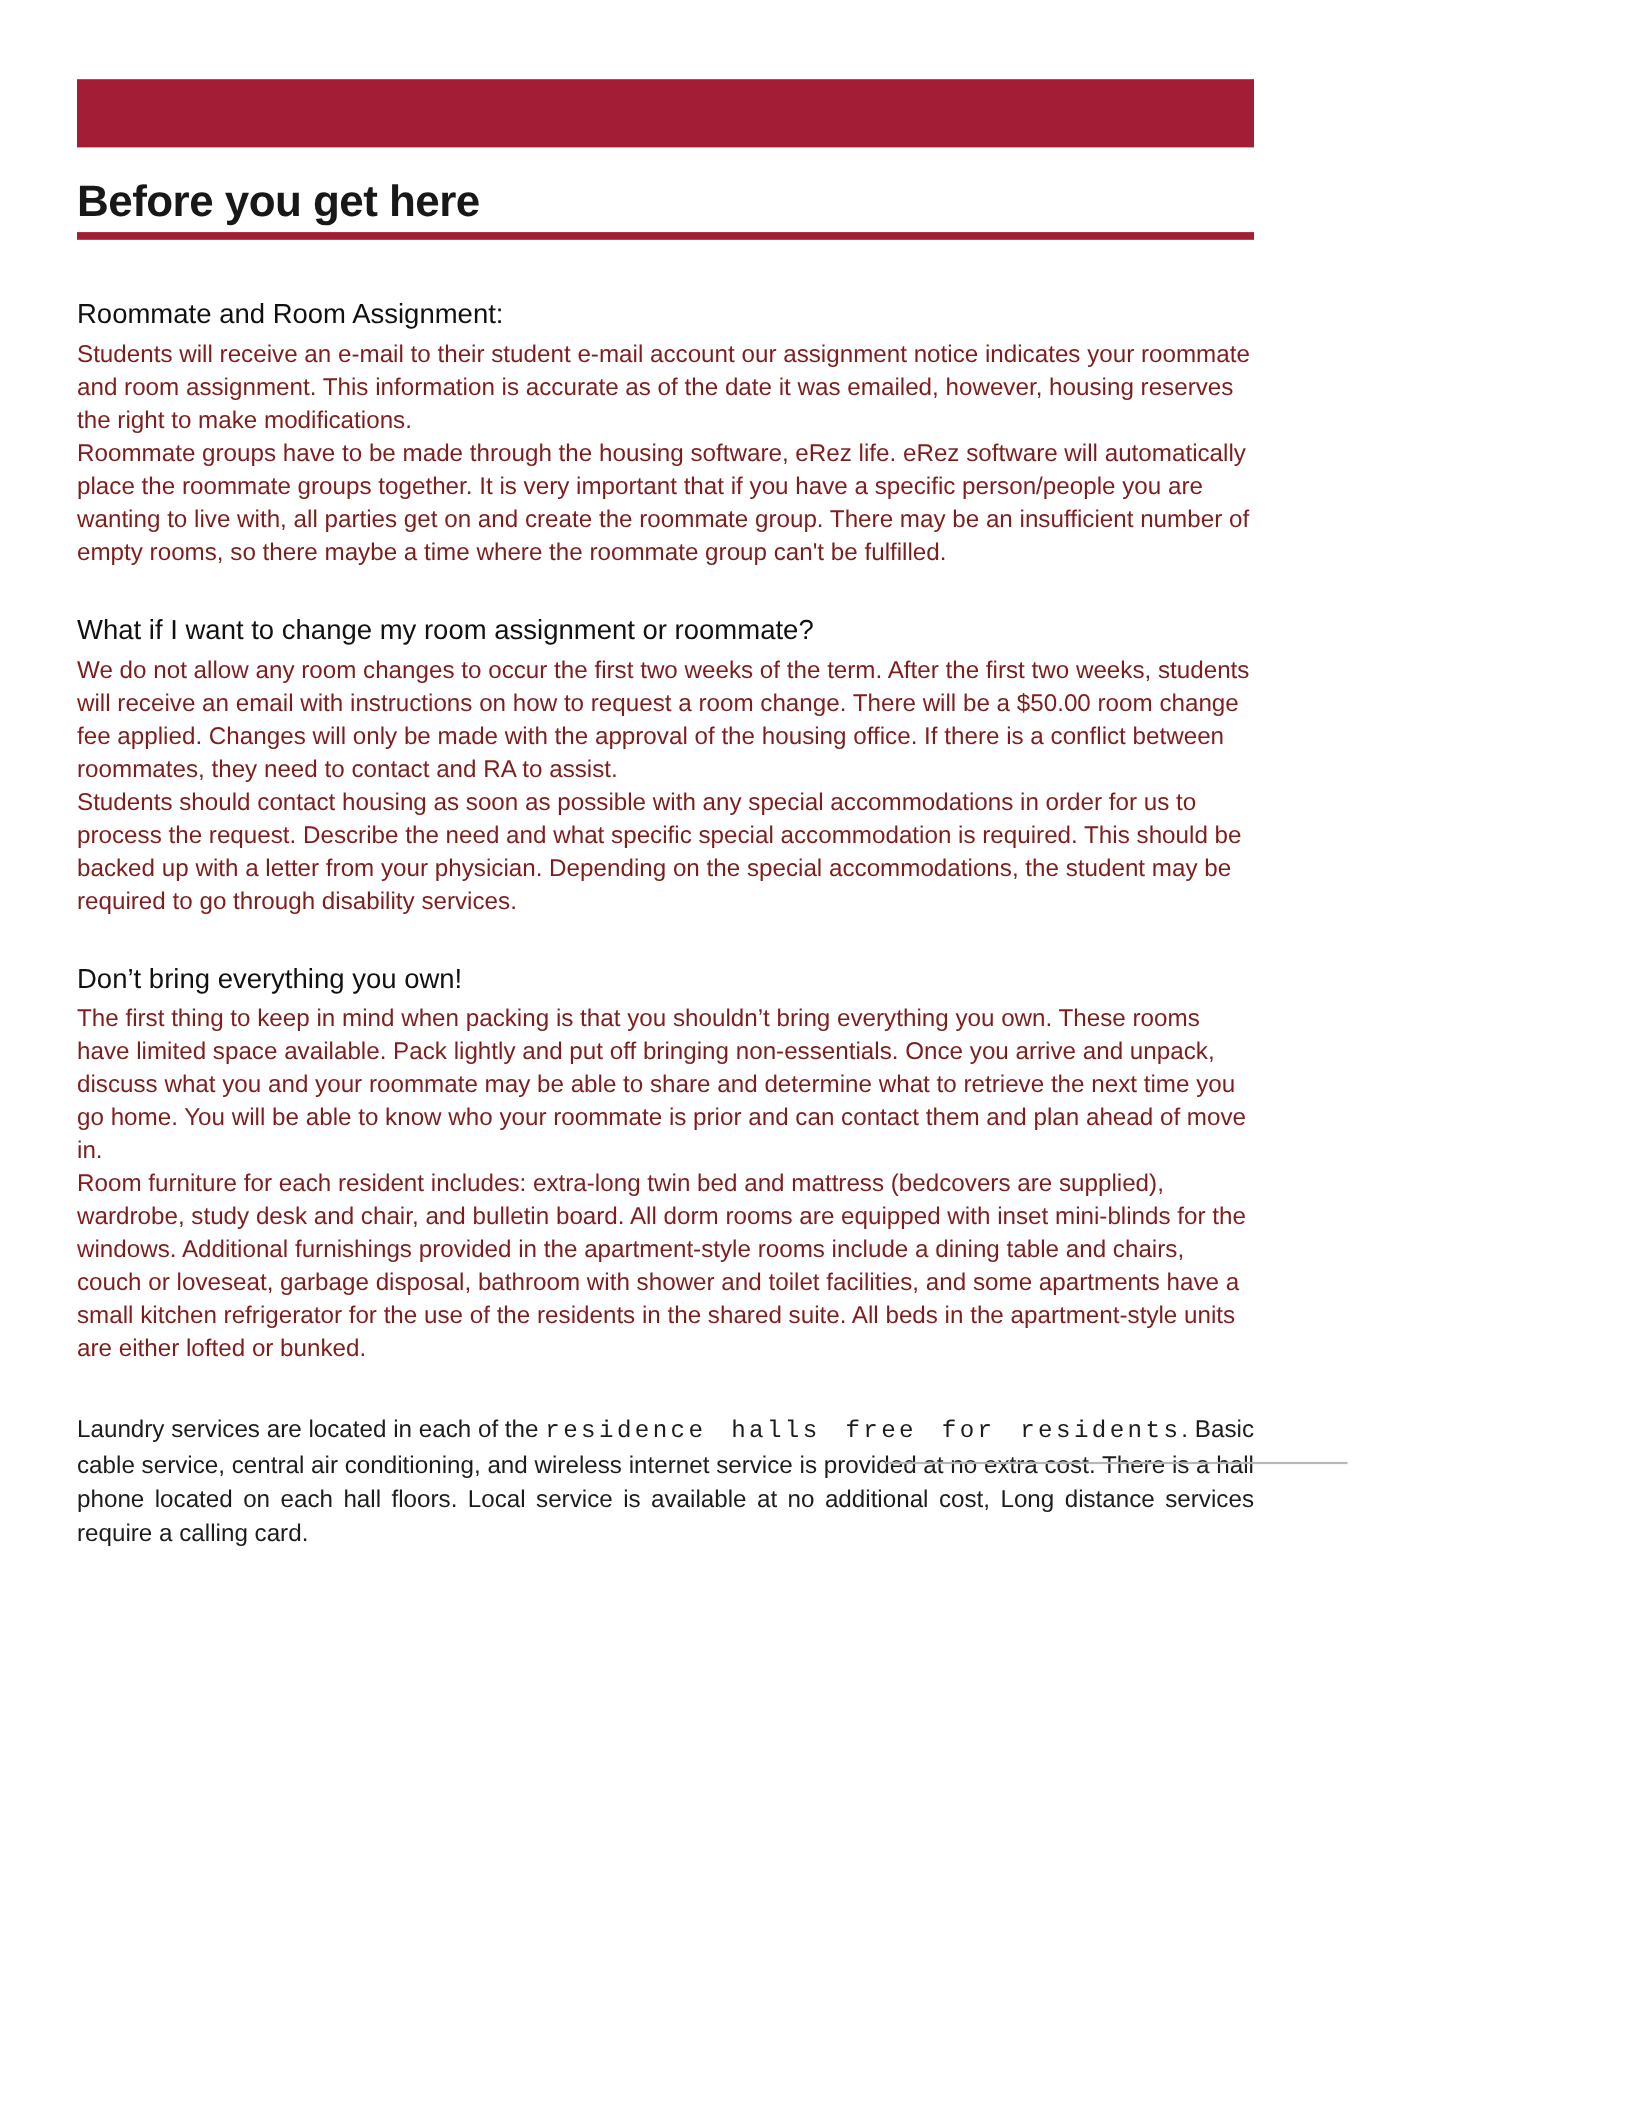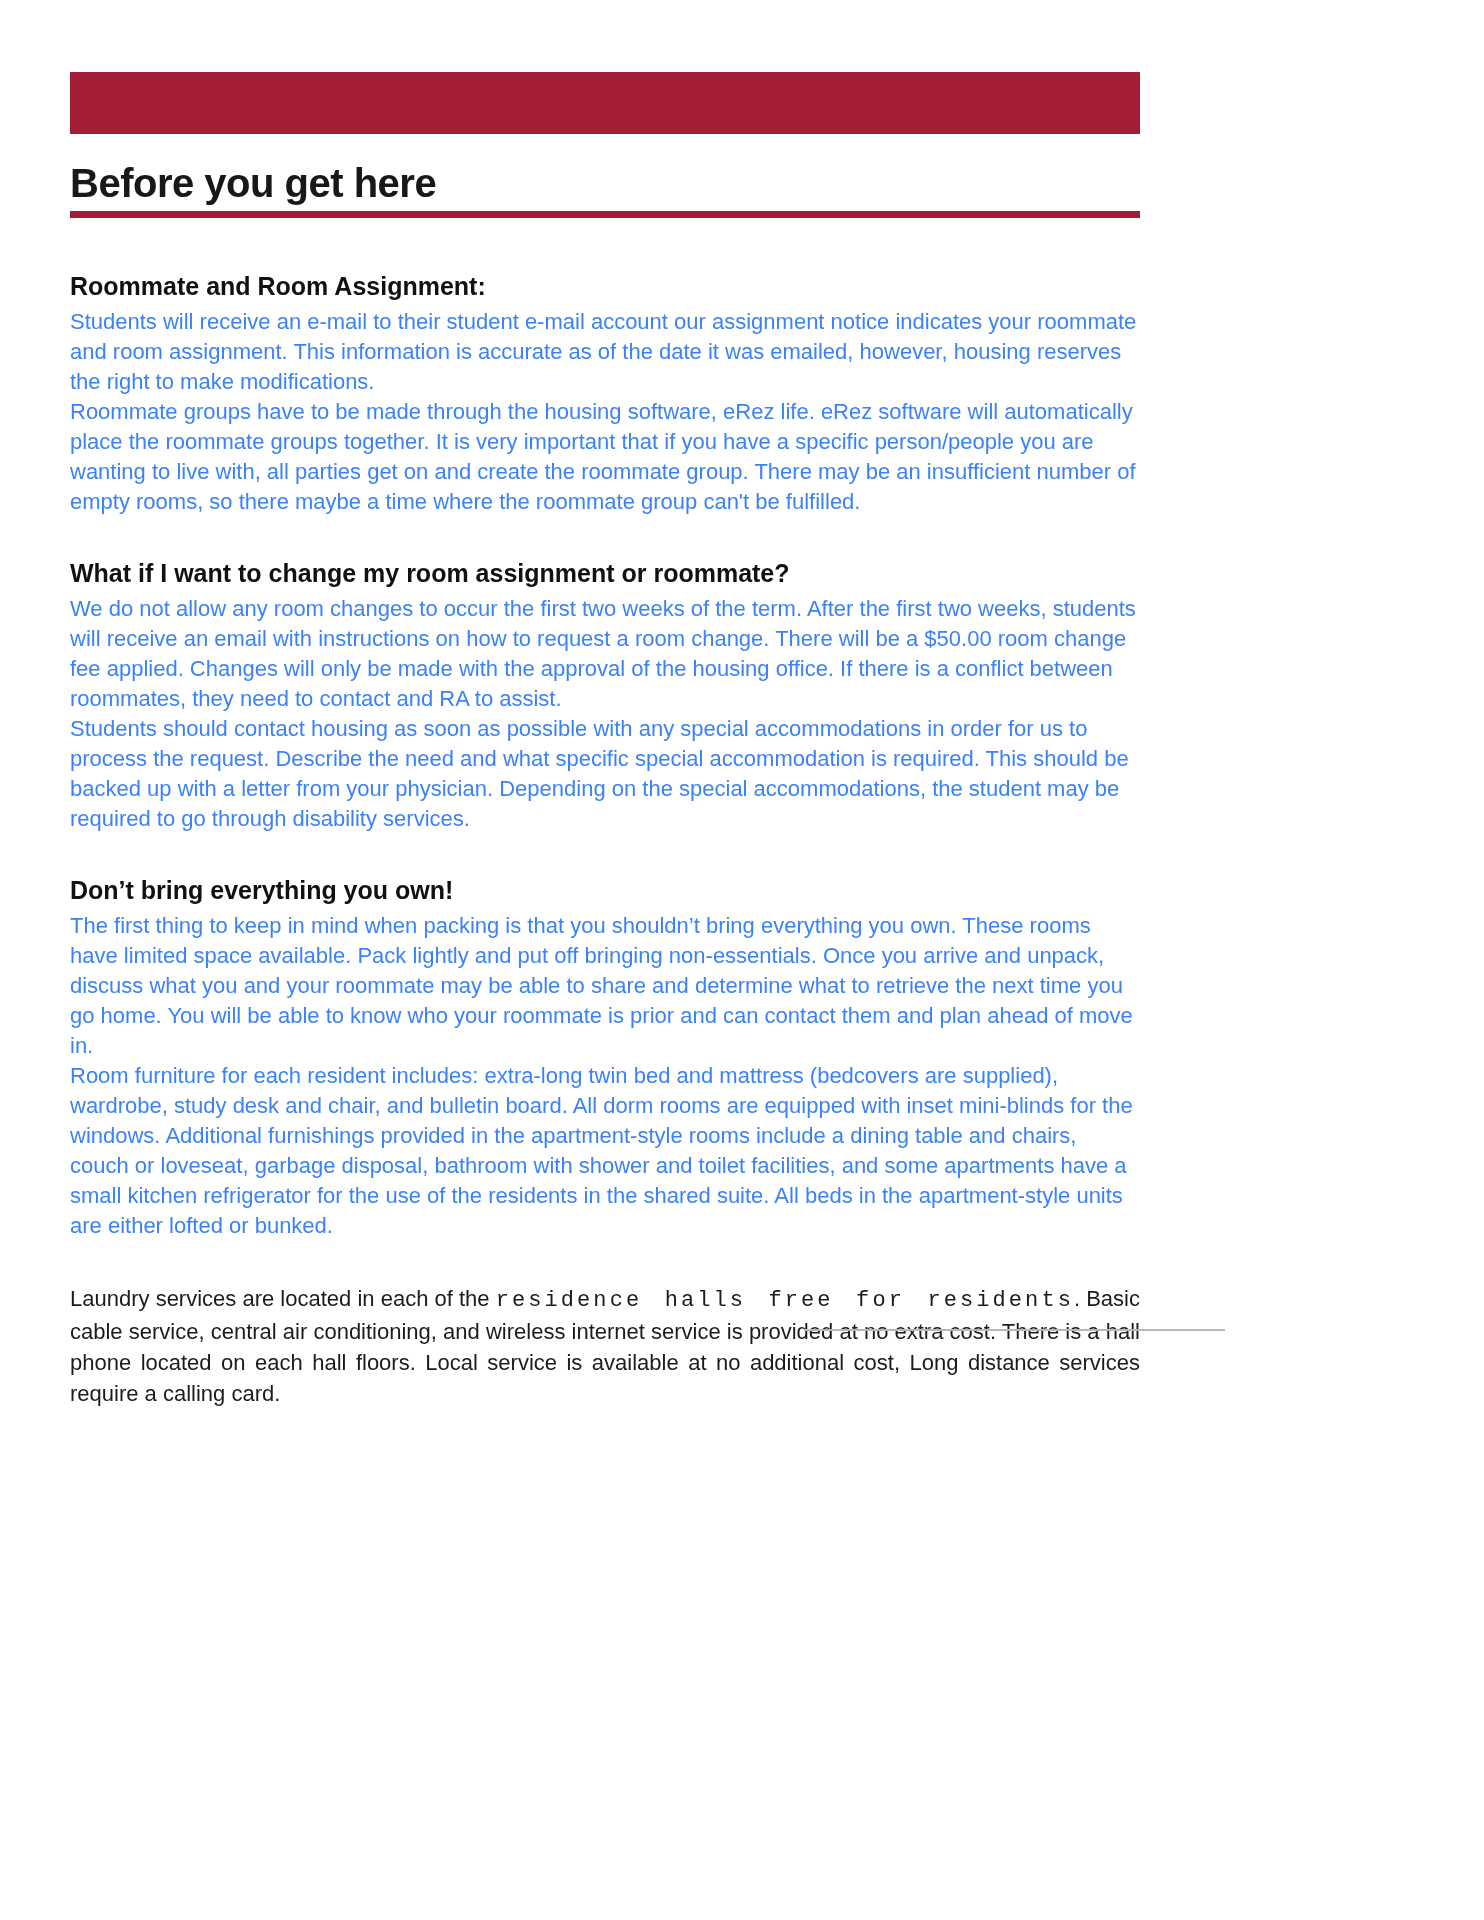--- a/index.html
+++ b/index.html
@@ -37,28 +37,28 @@
     width: 1070px;
     height: 7px;
     background: var(--accent, #A21D35);
   }
   section { margin: 0; }
   section.first h2 { margin-top: 52px; }
   h2 {
     margin: 40px 0 5px 0;
     font-size: 25px;
     line-height: 32px;
-    font-weight: bold;
+    font-weight: normal;
     color: #111111;
   }
   p.body {
     margin: 0;
     font-size: 22px;
     line-height: 30px;
-    color: #3b82f6;
+    color: #7f1d1d;
     width: 1070px;
   }
   p.closing {
     position: relative;
     margin: 42px 0 0 0;
     font-size: 22px;
     line-height: 31px;
     color: #1c1c1c;
     width: 1070px;
     text-align: justify;

